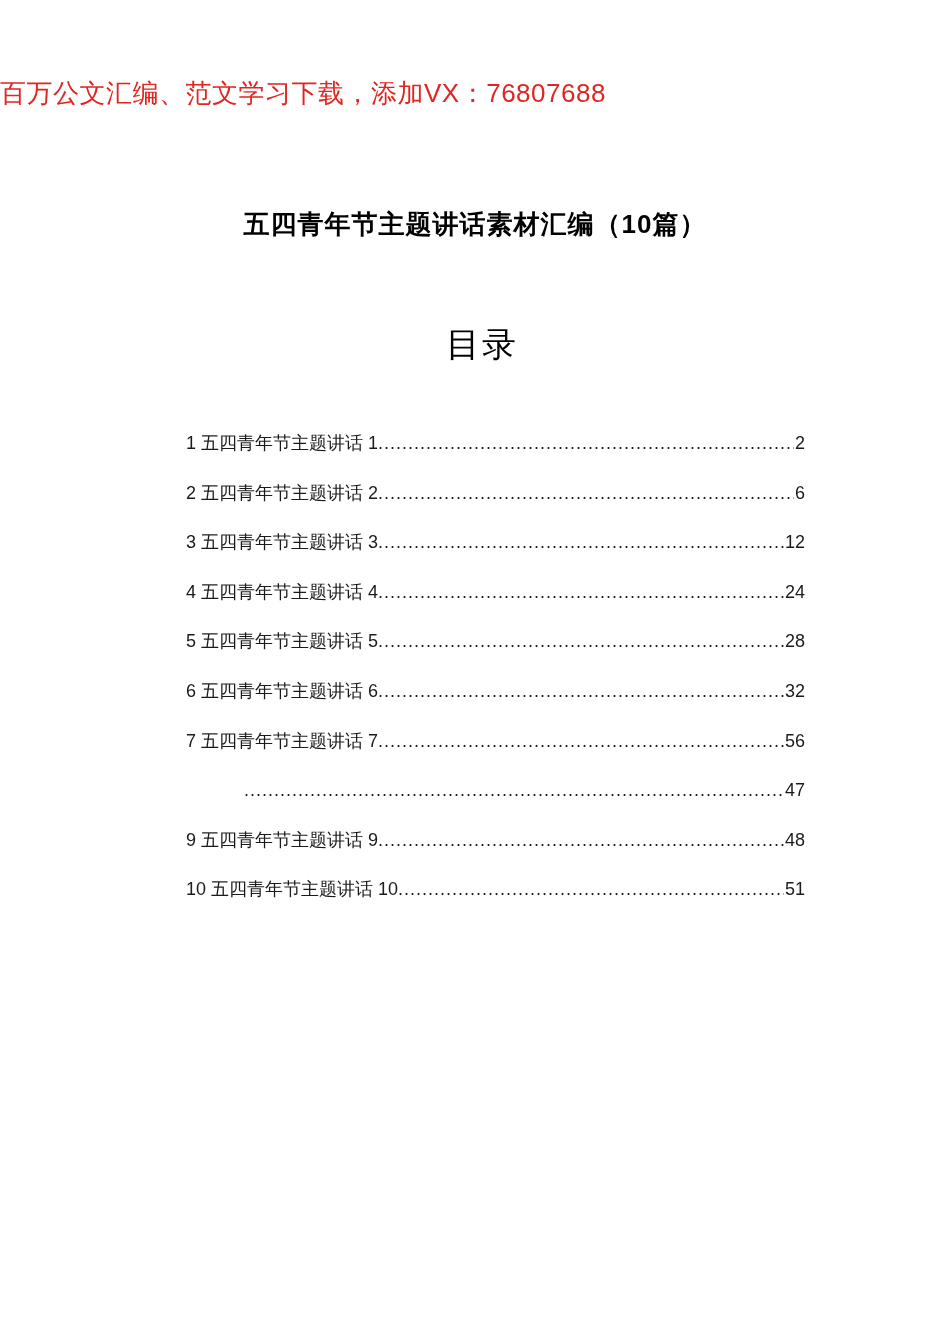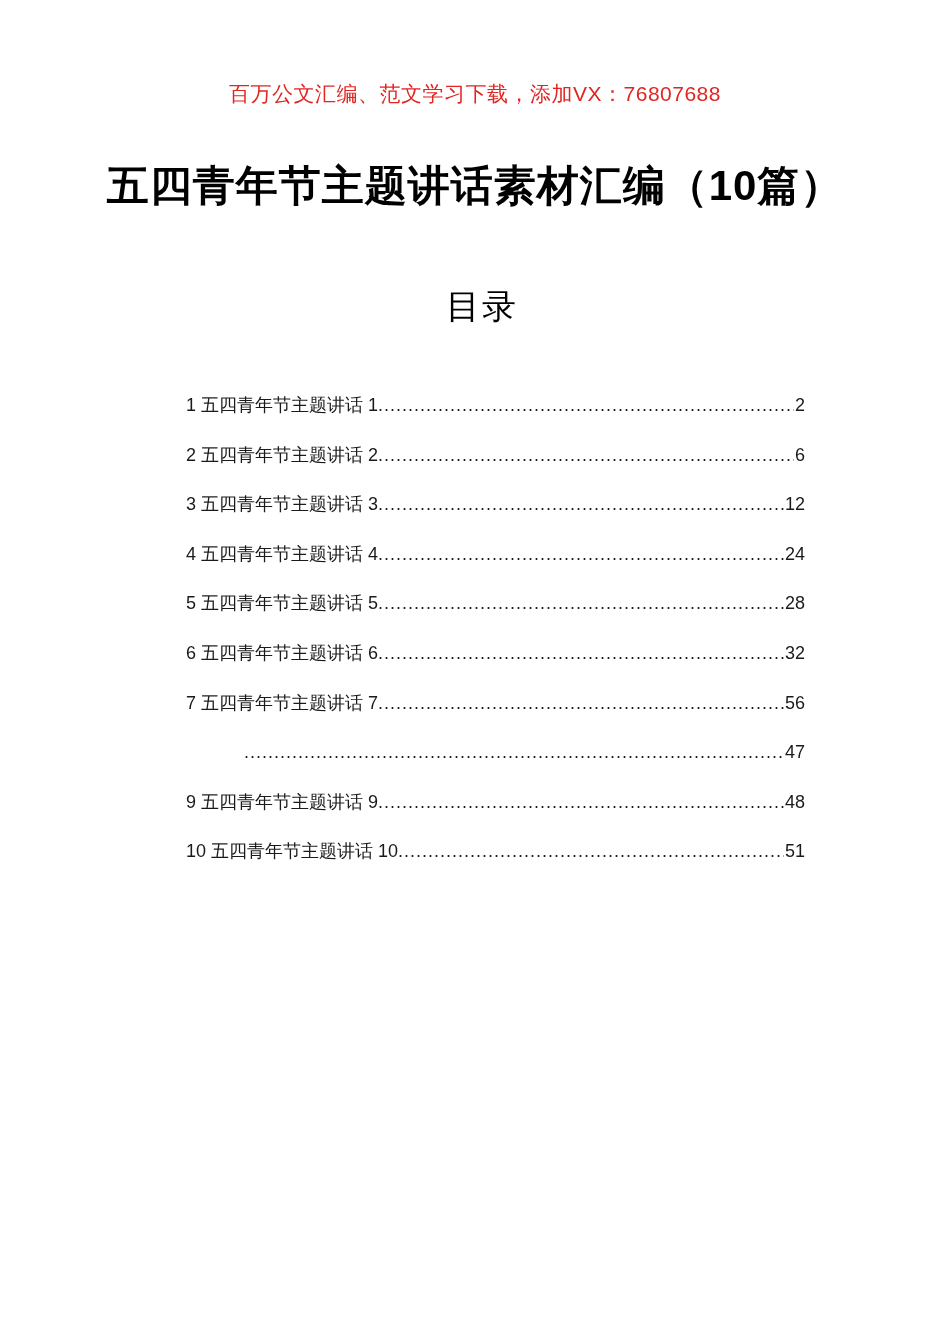--- a/index.html
+++ b/index.html
@@ -15,30 +15,29 @@
     overflow: hidden;
   }
   .page {
     width: 950px;
     height: 1344px;
     background: #ffffff;
     box-sizing: border-box;
     padding-top: 80px;
   }
   .notice {
-    text-align: center;
-    font-size: 21px;
+    font-size: 26px;
     line-height: 27px;
     color: #e02622;
     letter-spacing: 0.5px;
   }
   .doc-title {
-    margin: 56px 30px 0 30px;
+    margin: 94px 30px 0 30px;
     text-align: center;
-    font-size: 42px;
+    font-size: 26px;
     line-height: 46px;
     font-weight: bold;
     color: #000000;
     letter-spacing: 1px;
   }
   .toc-heading {
     margin: 76px 0 0 14px;
     text-align: center;
     font-size: 34px;
     line-height: 42px;

